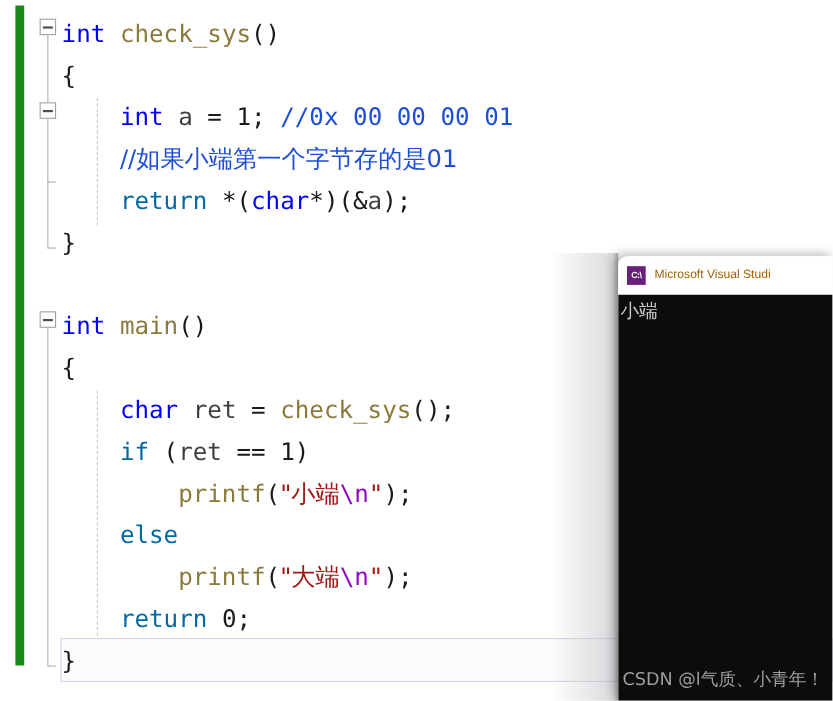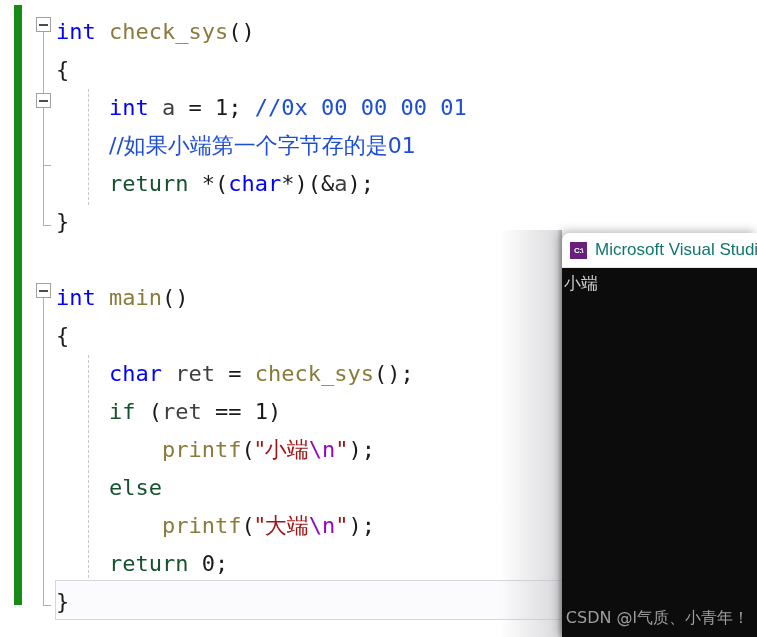--- a/index.html
+++ b/index.html
@@ -52,21 +52,21 @@
   .code{
     position:absolute;left:0;top:0;width:757px;
     font-size:22px;line-height:38px;
     font-family:"DejaVu Sans Mono","Liberation Mono",monospace;
     white-space:pre;
     color:#1a1a1a;
   }
   .line{position:absolute;left:56px;height:38px;}
 
   .kw      {color:#0000ff;}   
-  .ctl     {color:#14532d;}   
+  .ctl     {color:#0369a1;}   
   .fn      {color:#8a7b3c;}   
   .id      {color:#3f3f3f;}
   .num     {color:#1a1a1a;}
   .punc    {color:#1a1a1a;}
   .cmt     {color:#1d4ed8;}   
   .str     {color:#a31515;}   
   .esc     {color:#8f08c4;}   
   .cjk     {font-family:"DejaVu Sans","Liberation Sans",sans-serif;}
 
   
@@ -99,21 +99,21 @@
     border-bottom:1px solid #e8e8e8;
   }
   .appicon{
     width:17px;height:17px;background:#68217a;
     display:flex;align-items:center;justify-content:center;
     color:#ffffff;font-size:8px;font-weight:bold;
     font-family:"Liberation Sans",sans-serif;
     letter-spacing:-0.5px;flex:0 0 auto;
   }
   .titletext{
-    margin-left:8px;font-size:17px;color:#0f766e;
+    margin-left:8px;font-size:11px;color:#a16207;
     font-family:"Liberation Sans",sans-serif;
     white-space:nowrap;
   }
   .consolebody{
     background:#0c0c0c;height:370px;
     padding:4px 0 0 2px;
     font-family:"DejaVu Sans Mono","Liberation Mono",monospace;
     font-size:17px;line-height:23px;
     color:#cccccc;white-space:pre;overflow:hidden;
   }

